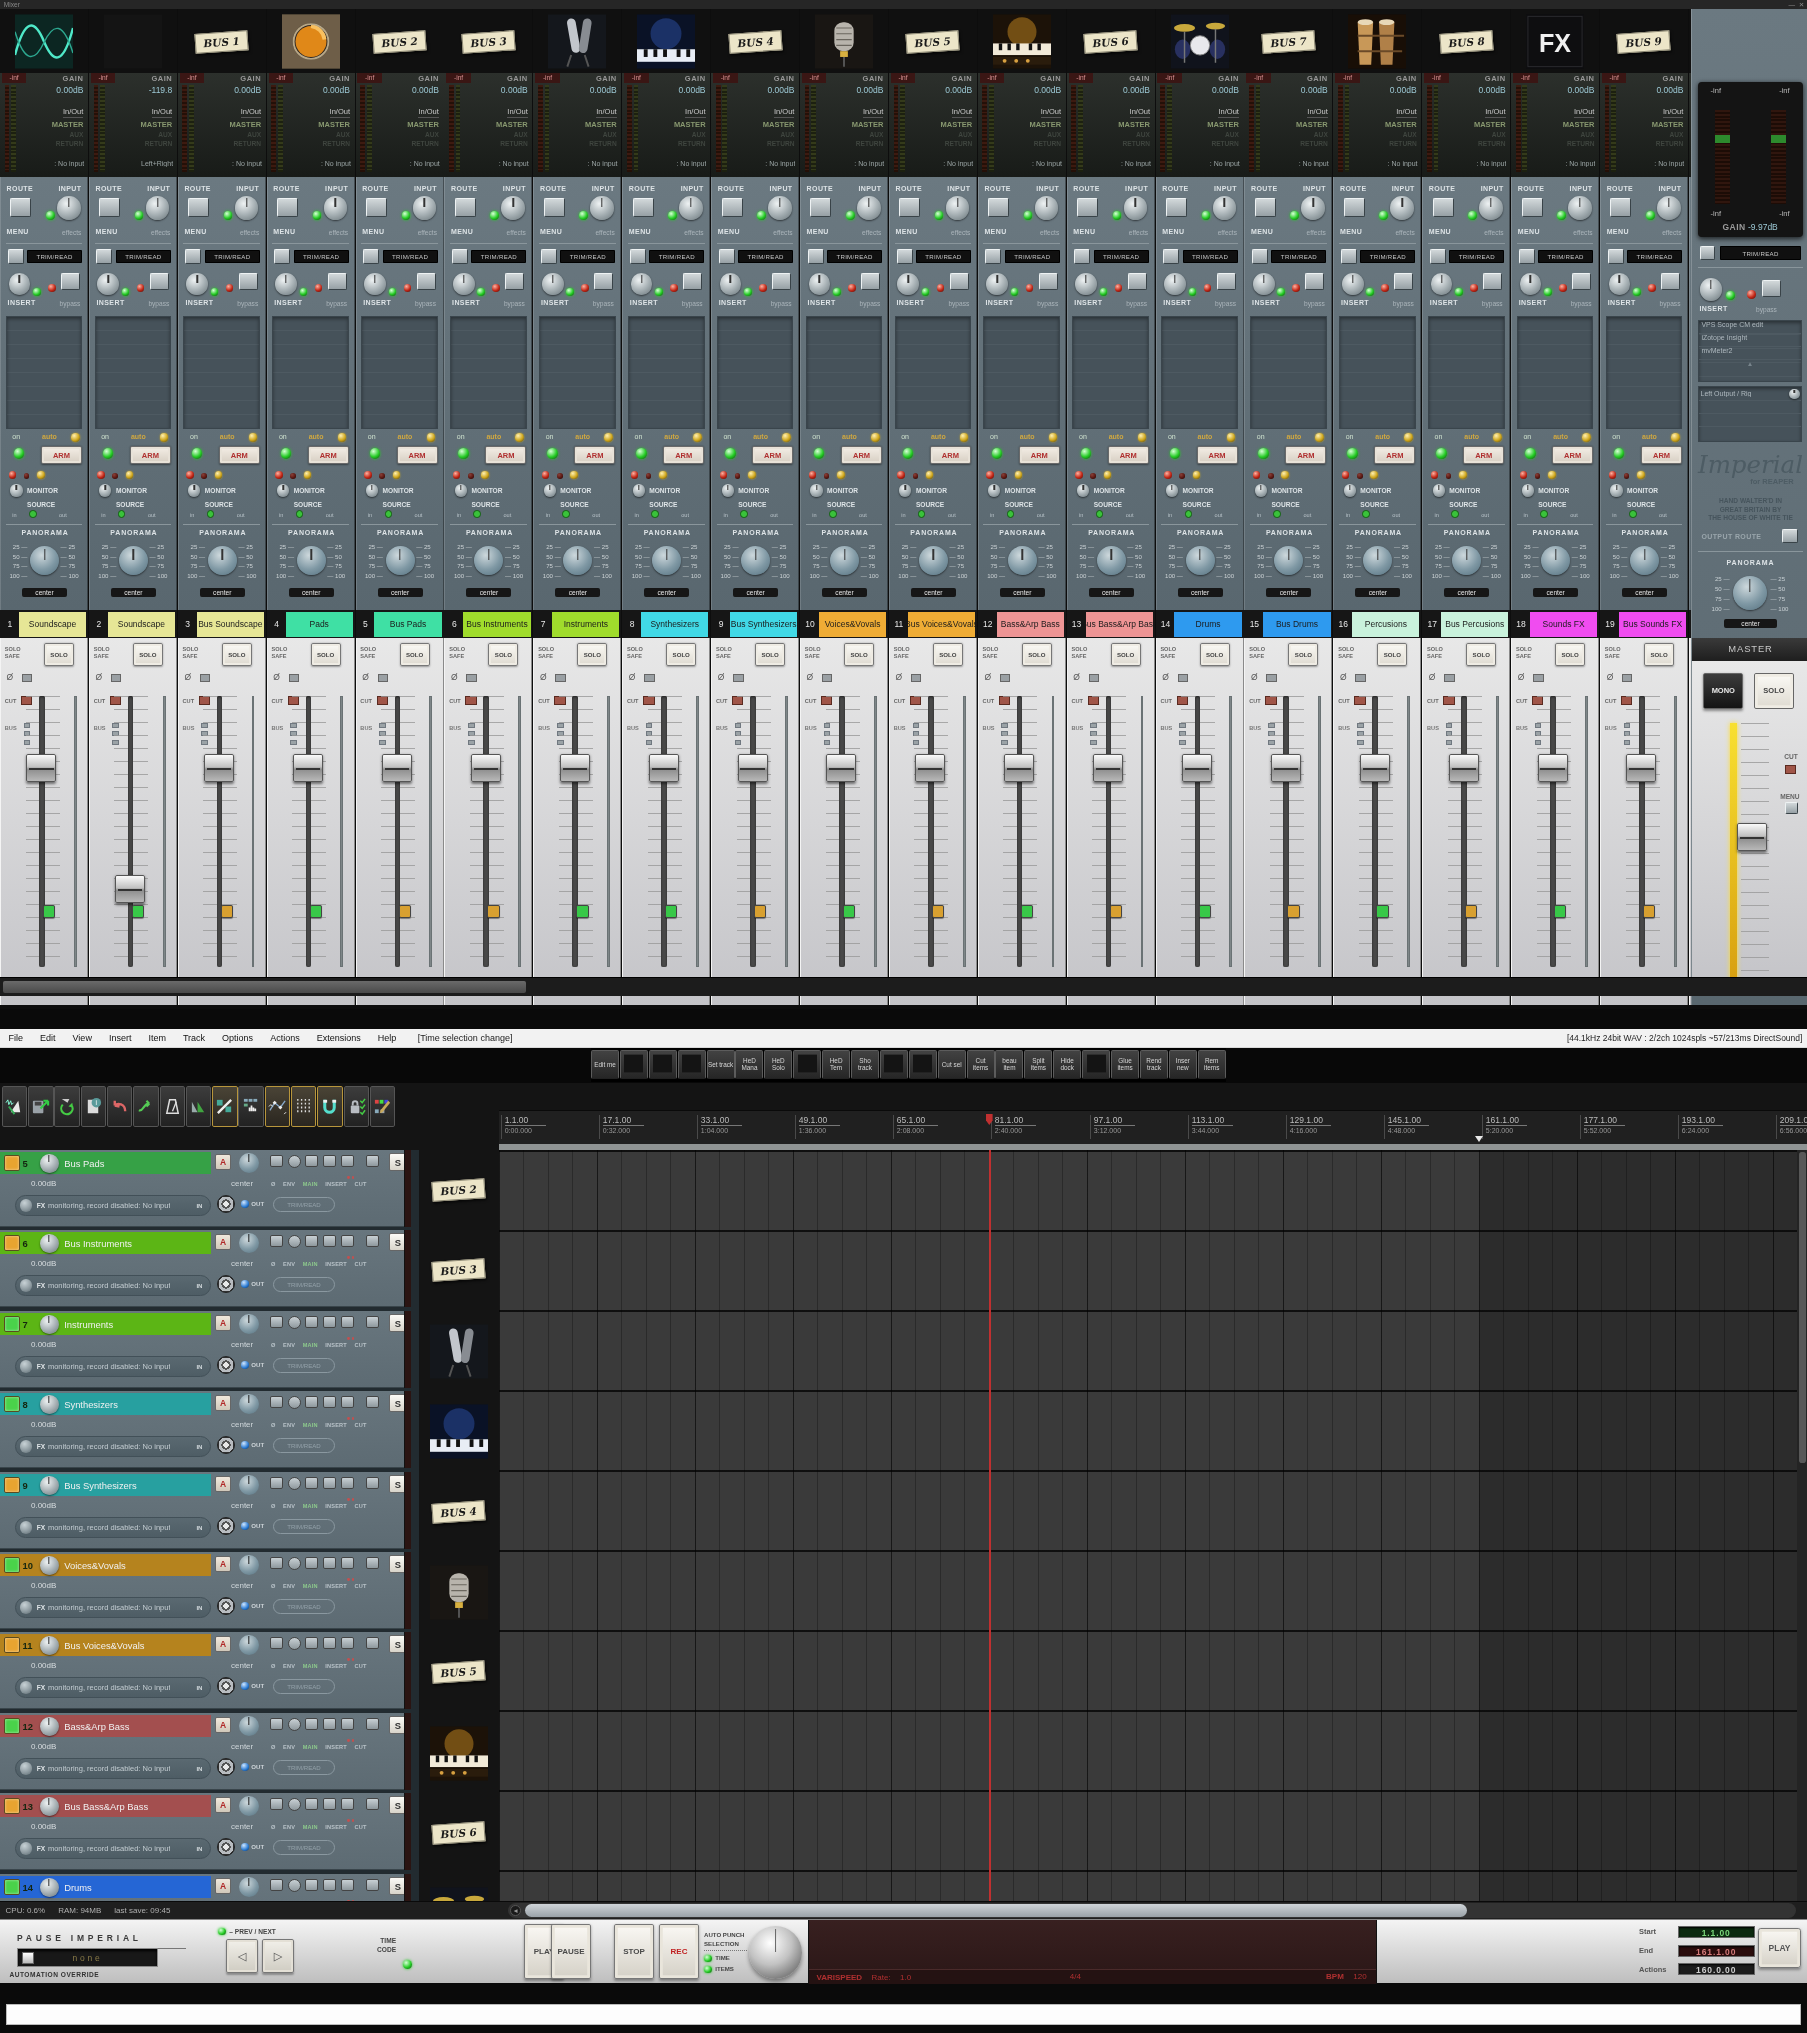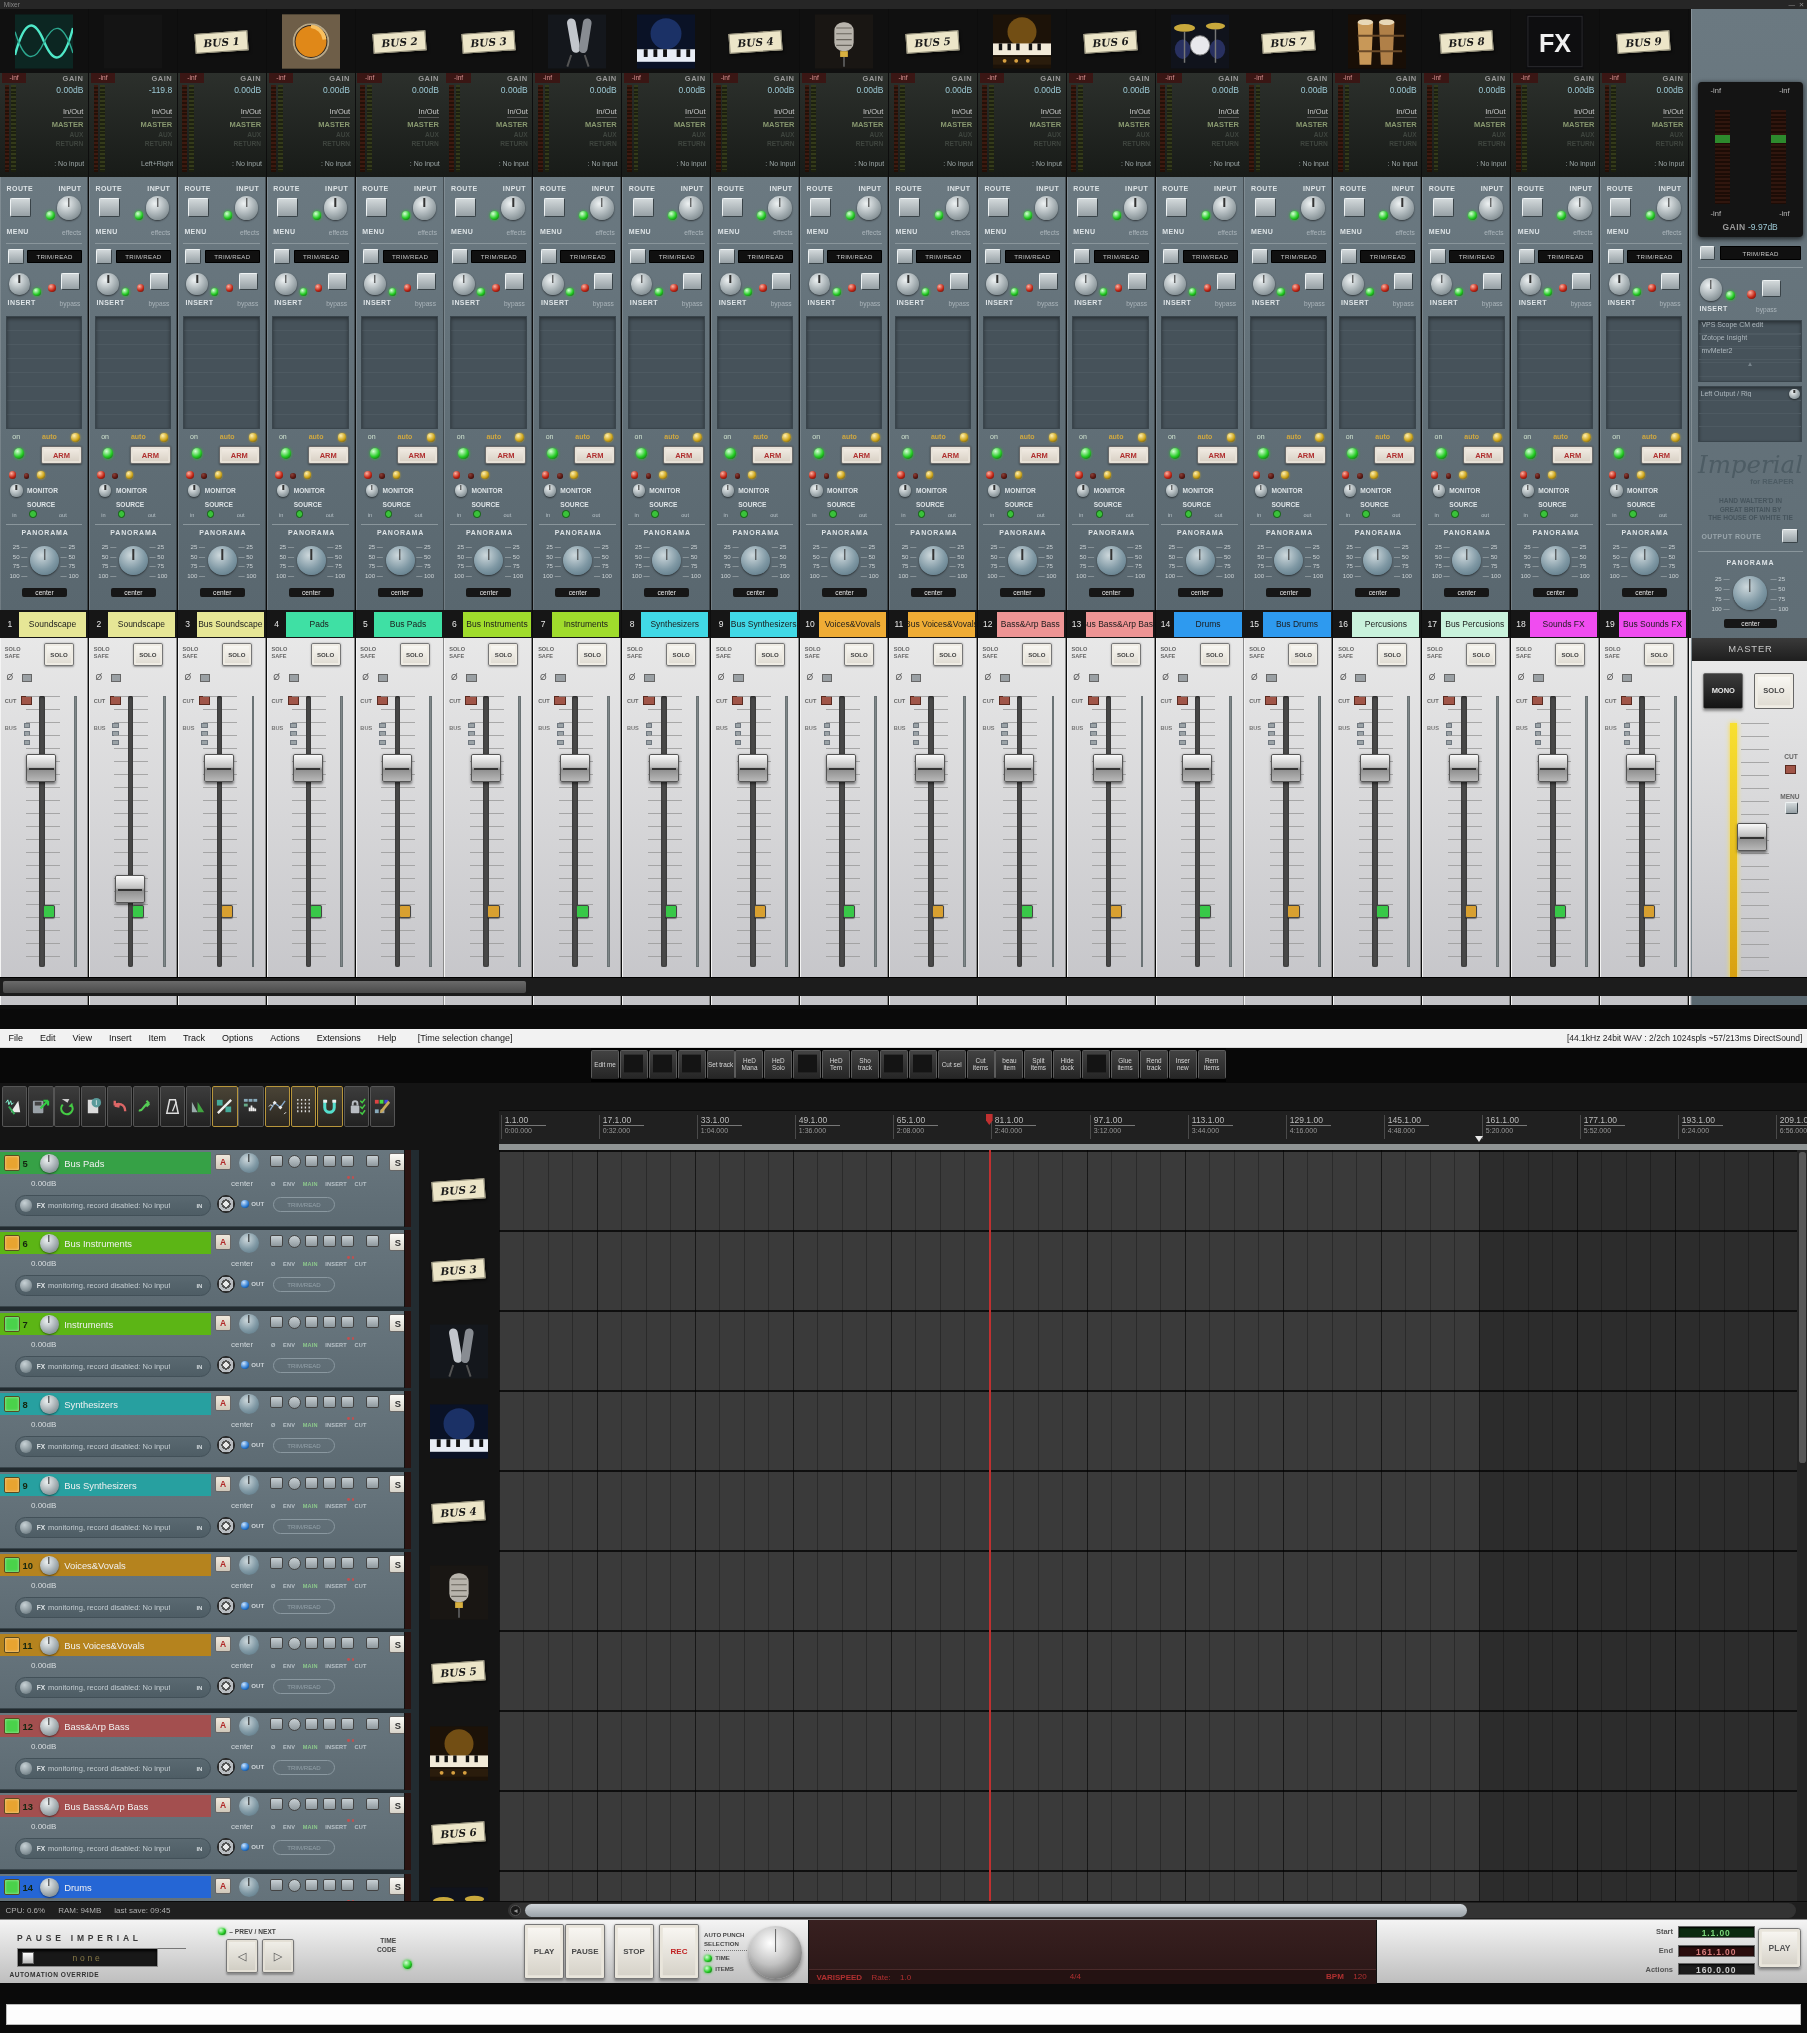--- a/index.html
+++ b/index.html
@@ -165,21 +165,21 @@
 #t-display{position:absolute;left:808px;top:0;width:569px;height:64px;background:linear-gradient(#382020,#2a1616);border-left:1.9px solid #111;border-right:1.9px solid #111}
 #t-pos{position:absolute;left:0;right:0;top:3.8px;text-align:center;font-size:35px;font-weight:bold;color:#c23030;letter-spacing:0.9px;white-space:nowrap}
 #t-pos .stopped{font-size:24.5px;font-weight:normal;color:#a85858}
 #t-sub{position:absolute;left:0;bottom:0;width:100%;height:15px;background:#241212;border-top:0.9px solid #4a2a2a;color:#b03030;font-size:8px;display:flex;align-items:center}
 #t-vs{margin-left:7.5px;display:flex;gap:9.4px}
 #t-sig{position:absolute;left:46%;bottom:2.8px}
 #t-bpm{position:absolute;right:9.4px;bottom:2.8px;display:flex;gap:9.4px}
 #t-right{position:absolute;left:1379px;top:0;width:429px;height:64px}
 .fld{position:absolute;left:260px;display:flex;align-items:center;gap:4.7px;font-size:7.5px;font-weight:bold;color:#555}
 .fld .box{width:77px;height:12.2px;border:0.9px solid #666;box-shadow:inset 0 0.9px 1.9px #000;font-size:8.5px;font-weight:bold;text-align:center;line-height:12.2px;letter-spacing:0.9px}
-.fld .lab{width:34px;text-align:right}
+.fld .lab{width:34px;}
 #loopbtn{position:absolute;left:379px;top:7.5px;width:43px;height:40px;background:linear-gradient(#faf8f4,#d4d0c6);border:0.9px solid #777;box-shadow:inset 0 0 0 2.8px #e9e5db,0 1.9px 2.8px rgba(0,0,0,.35);border-radius:2.8px;color:#555;font-weight:bold;font-size:8.5px;text-align:center;line-height:38px}
 #bottom-white{position:absolute;left:5.6px;top:2004px;width:1795px;height:21px;background:#fdfdfd;border:0.9px solid #bbb}
 .abs{position:absolute}
 </style>
 </head>
 <body>
 
 <div id="root">
 
   <div id="mixer">
@@ -2821,21 +2821,21 @@
       <div id="t-auto">AUTOMATION OVERRIDE</div>
       <div id="t-pn">
           <span class="led g" style="width:7.5px;height:7.5px"></span>
           <span>– PREV / NEXT</span>
         </div>
       <div class="tpbtn" style="left:226px">◁</div>
       <div class="tpbtn" style="left:262px">▷</div>
       <div id="t-tc"><span>TIME</span><br><span>CODE</span></div>
       <div id="t-tcled" class="led g"></div>
       <div class="playbtn" style="left:524px">PLAY</div>
-      <div class="playbtn" style="left:565px">PAUSE</div>
+      <div class="playbtn" style="left:551px">PAUSE</div>
       <div class="playbtn" style="left:614px">STOP</div>
       <div class="playbtn" style="left:659px;color:#c02020">REC</div>
       <div id="t-ap">
         <div>AUTO PUNCH</div>
         <div>SELECTION</div>
         <div class="dots" style="width:43px"></div>
         <div class="apled">
             <span class="led g" style="width:7.5px;height:7.5px"></span>
             <span>TIME</span>
           </div>

